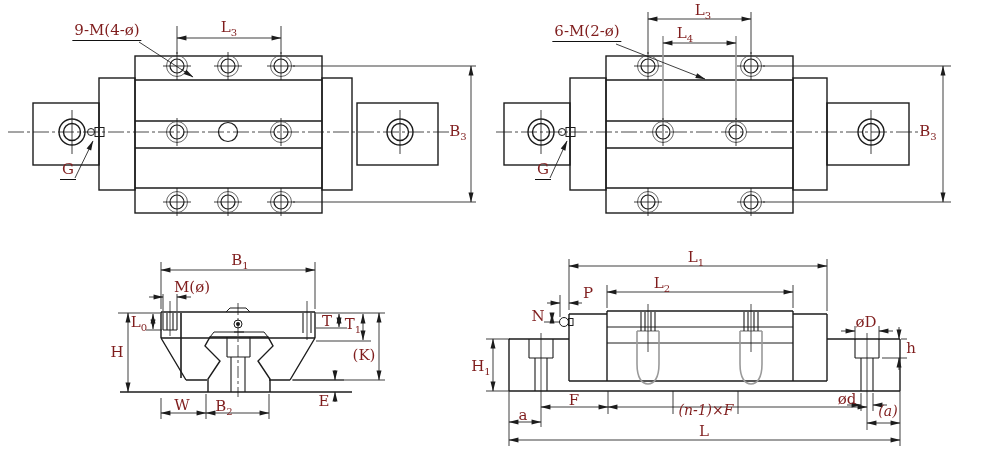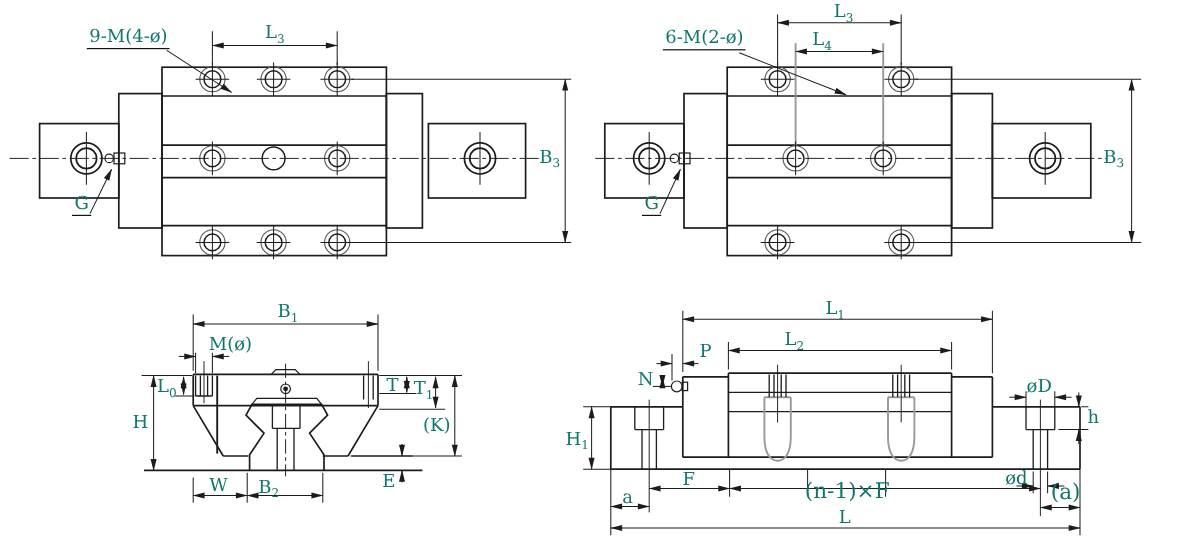--- a/index.html
+++ b/index.html
@@ -1,23 +1,23 @@
 <!DOCTYPE html>
 <html><head>
 <meta charset="utf-8">
 <style>
   html,body{margin:0;padding:0;background:#ffffff;}
   #stage{position:relative;width:981px;height:462px;background:#fff;overflow:hidden;
          font-family:"DejaVu Serif","Liberation Serif",serif;}
   svg{position:absolute;left:0;top:0;}
-  .lbl{position:absolute;transform:translate(-50%,-50%);font-size:15px;color:#0f766e;
+  .lbl{position:absolute;transform:translate(-50%,-50%);font-size:15px;color:#7f1d1d;
        white-space:nowrap;line-height:1;}
   .lbl sub{font-size:10px;line-height:0;}
   .u{border-bottom:1.2px solid #111;padding:0 2px 2px 2px;}
-  .small{font-size:18px;}
+  .small{font-size:14px;font-style:italic;}
 </style>
 </head>
 <body>
 
 <div id="stage">
 
 <svg width="981" height="462" viewBox="0 0 981 462">
   <defs>
     <marker id="ar" viewBox="0 0 11 10" refX="10.5" refY="5" markerWidth="12" markerHeight="9" orient="auto-start-reverse" markerUnits="userSpaceOnUse">
       <path d="M0,2.2 L11,5 L0,7.8 Z" fill="#1c1c1c"></path>

